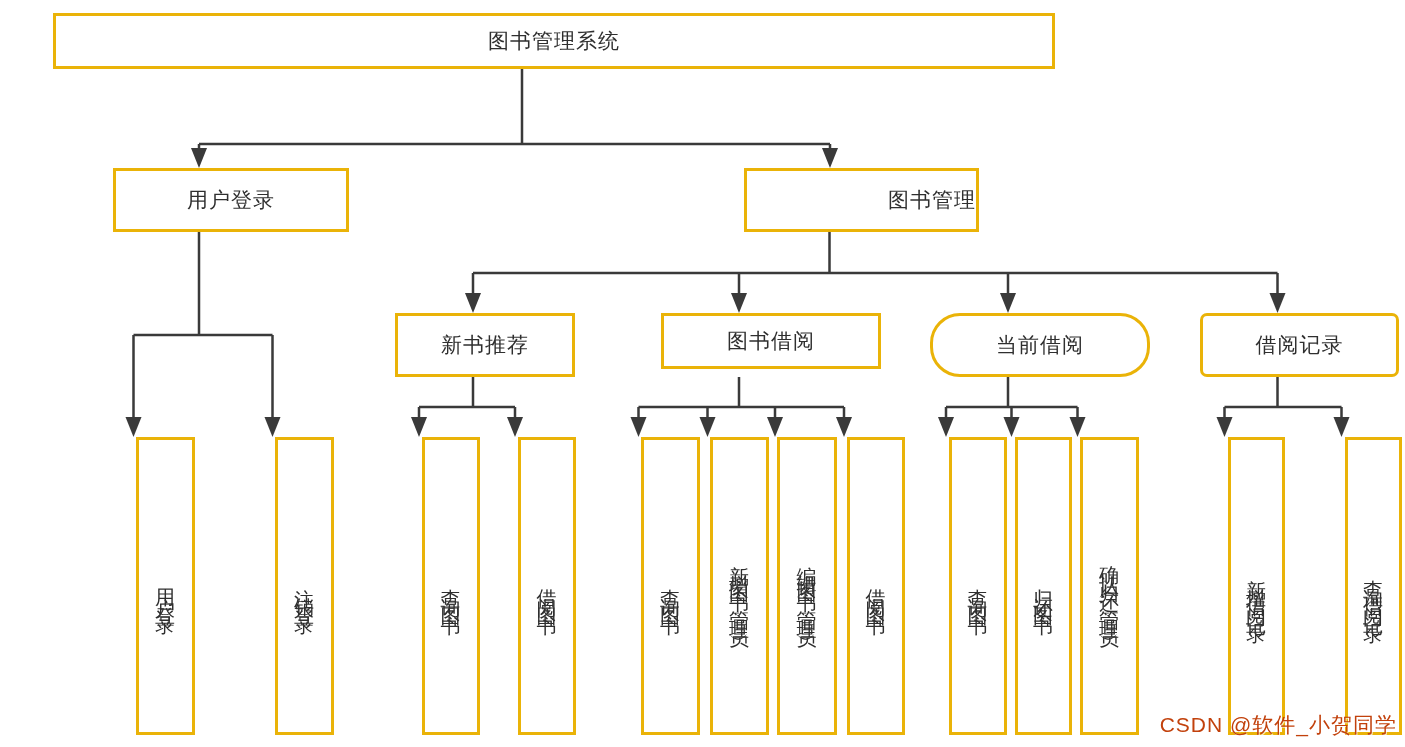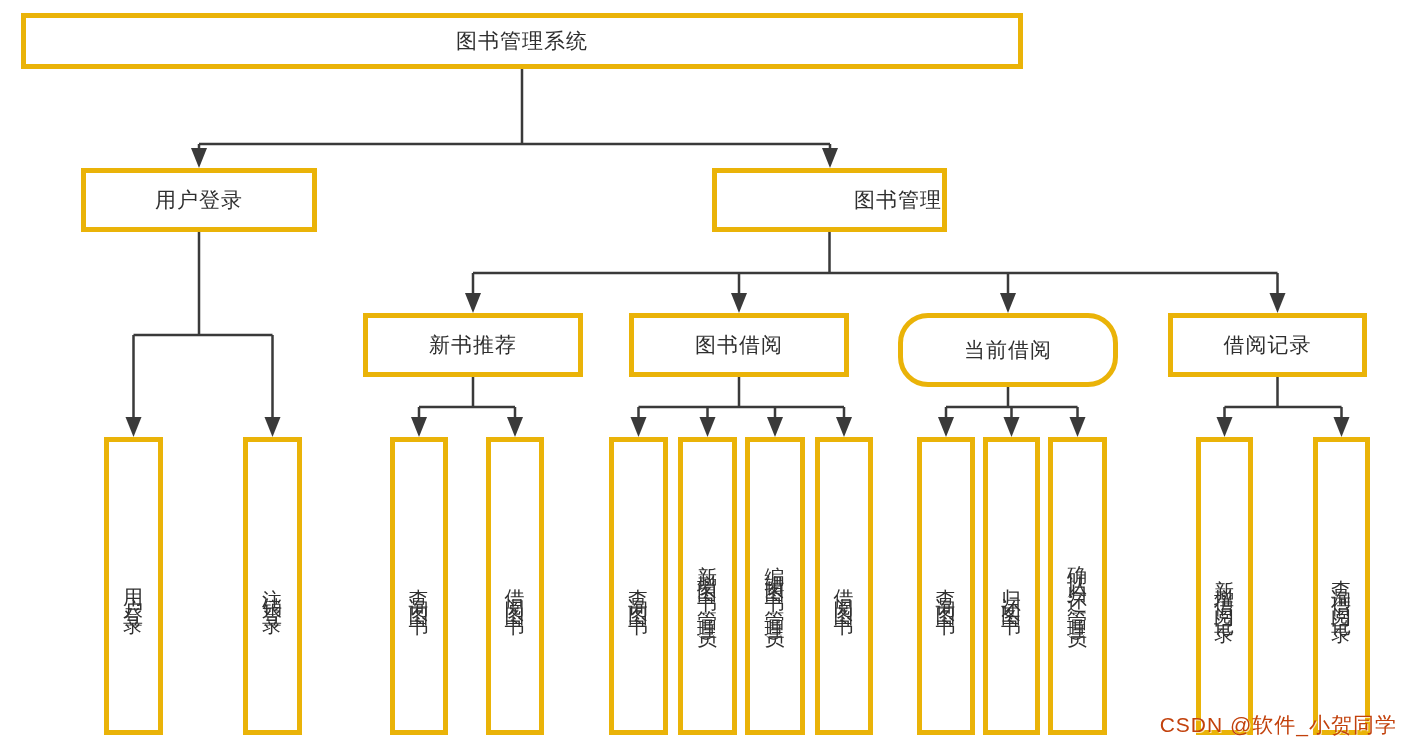--- a/index.html
+++ b/index.html
@@ -20,25 +20,26 @@
   #wires {
     position: absolute;
     left: 0;
     top: 0;
     z-index: 1;
   }
   .node {
     position: absolute;
     box-sizing: border-box;
     background: #ffffff;
-    border: 5px solid #eab308;
+    border: 3px solid #eab308;
     display: flex;
     align-items: center;
     justify-content: center;
     z-index: 2;
+    margin-left: 32px;
   }
   .node .hlabel {
     font-size: 21px;
     color: #2f2f2f;
     letter-spacing: 1px;
     white-space: nowrap;
   }
   .node .vlabel {
     writing-mode: vertical-rl;
     text-orientation: mixed;
@@ -127,30 +128,30 @@
     <span class="hlabel">图书管理系统</span>
   </div>
 
   <div class="node" style="left:81px; top:168px; width:236px; height:64px;">
     <span class="hlabel">用户登录</span>
   </div>
   <div class="node" style="left:712px; top:168px; width:235px; height:64px;justify-content:flex-end;">
     <span class="hlabel">图书管理</span>
   </div>
 
-  <div class="node" style="left:363px; top:313px; width:220px; height:64px;">
+  <div class="node" style="left:363px; top:313px; width:180px; height:64px;">
     <span class="hlabel">新书推荐</span>
   </div>
-  <div class="node" style="left:629px; top:313px; width:220px; height:64px;">
+  <div class="node" style="left:629px; top:313px; width:220px; height:56px;">
     <span class="hlabel">图书借阅</span>
   </div>
-  <div class="node" style="left:898px; top:313px; width:220px; height:74px;border-radius:30px;">
+  <div class="node" style="left:898px; top:313px; width:220px; height:64px;border-radius:30px;">
     <span class="hlabel">当前借阅</span>
   </div>
-  <div class="node" style="left:1168px; top:313px; width:199px; height:64px;">
+  <div class="node" style="left:1168px; top:313px; width:199px; height:64px;border-radius:7px;">
     <span class="hlabel">借阅记录</span>
   </div>
 
   <div class="node" style="left:104px; top:437px; width:59px; height:298px;">
     <span class="vlabel">用户登录</span>
   </div>
   <div class="node" style="left:243px; top:437px; width:59px; height:298px;">
     <span class="vlabel">注销登录</span>
   </div>
 

